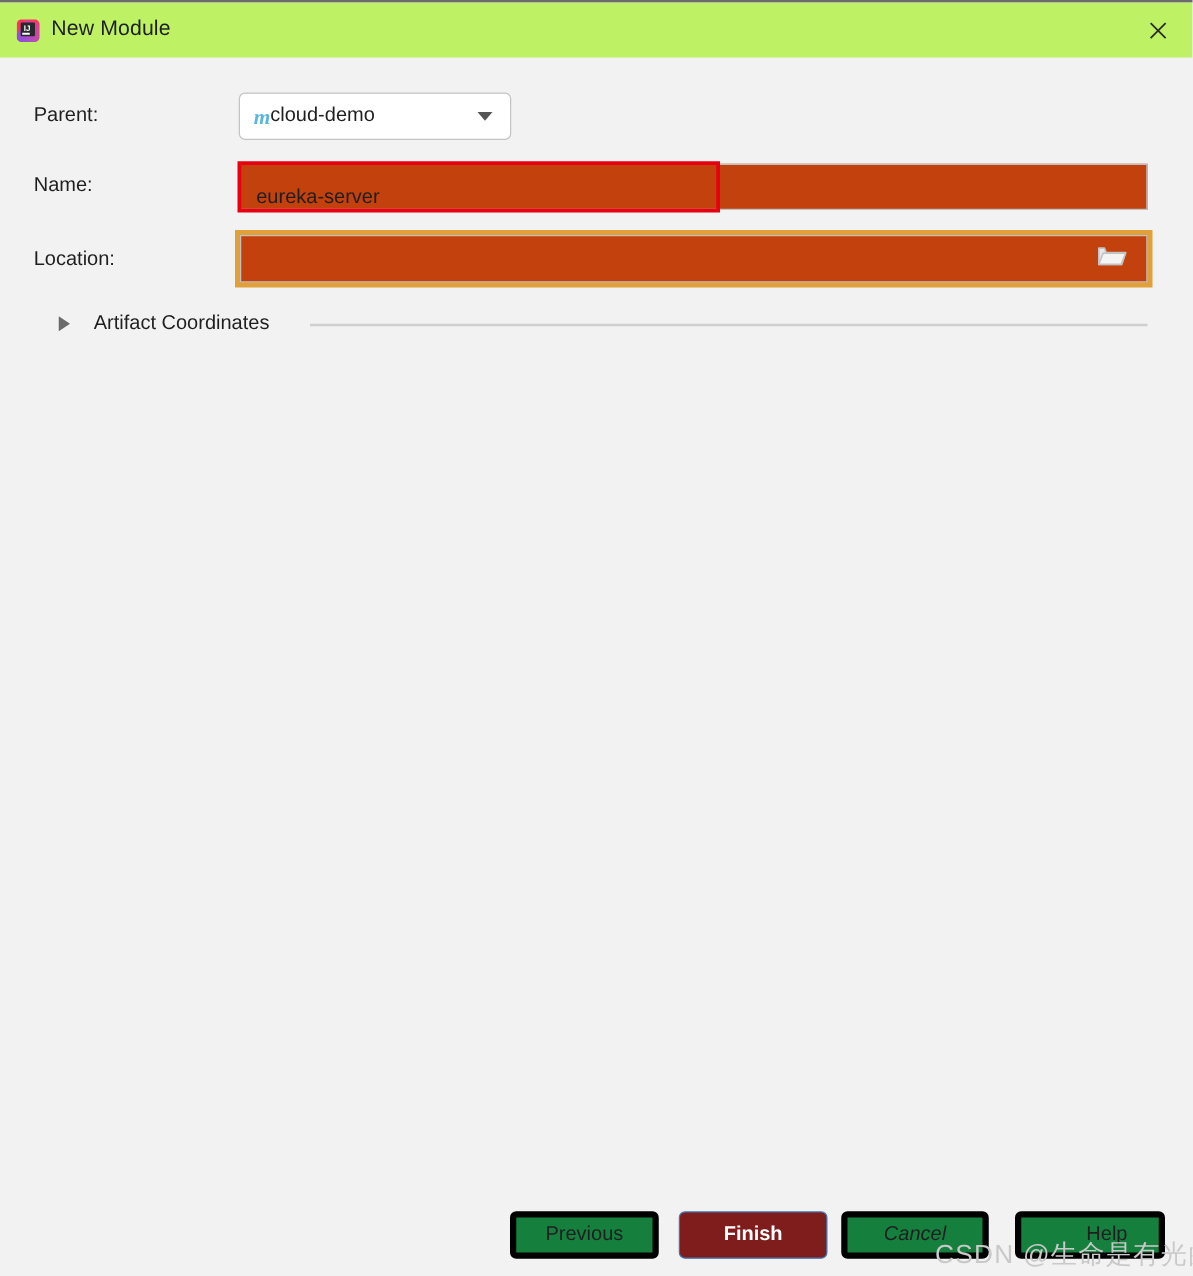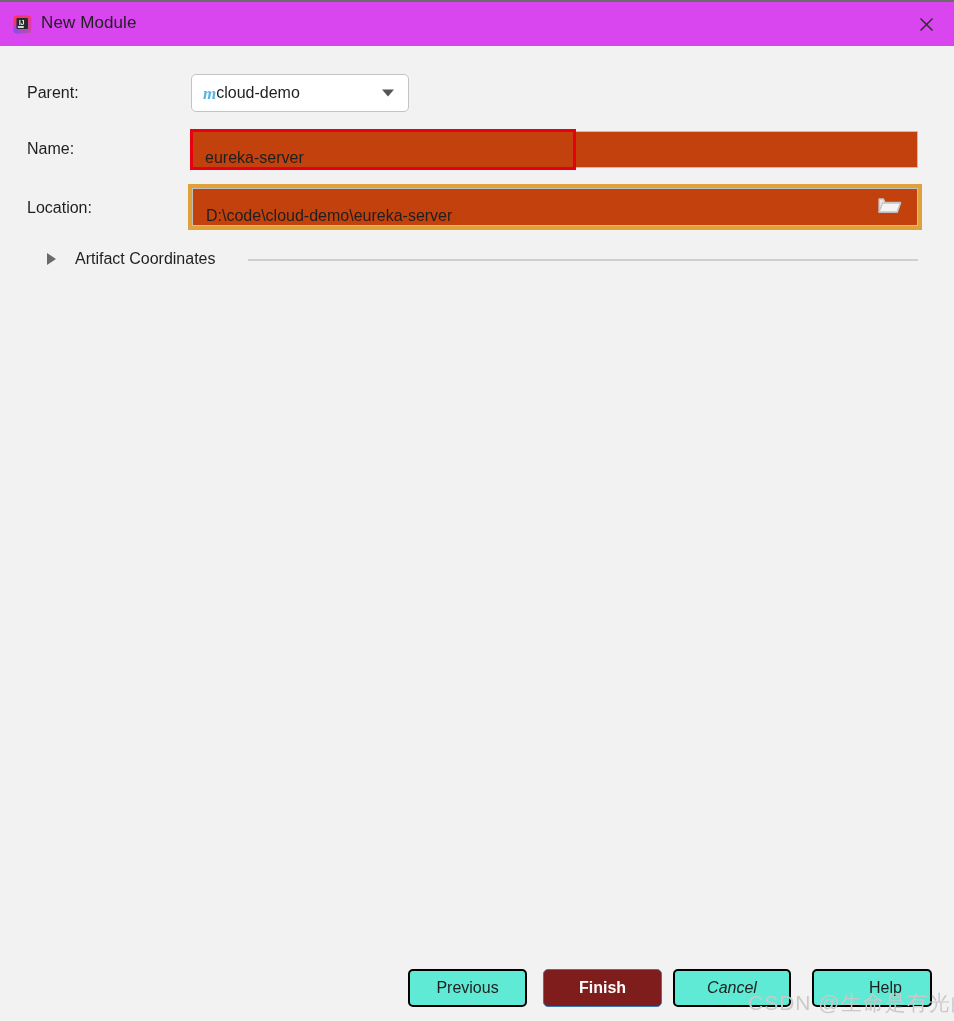--- a/index.html
+++ b/index.html
@@ -17,21 +17,21 @@
     box-sizing: border-box;
     border-top: 2px solid #6b6b6b;
   }
 
   
   .titlebar {
     position: absolute;
     left: 0; top: 0;
     width: 954px;
     height: 44px;
-    background: #d946ef;
+    background: #bef264;
     display: flex;
     align-items: center;
   }
   .title-icon {
     position: absolute;
     left: 13px; top: 13px;
     width: 19px; height: 19px;
   }
   .title-text {
     position: absolute;
@@ -185,22 +185,22 @@
   .btn {
     position: absolute;
     height: 38px;
     border-radius: 5px;
     box-sizing: border-box;
     display: flex;
     align-items: center;
     justify-content: center;
     font-size: 16px;
     cursor: pointer;
-    background: #5eead4;
-    border: 2px solid #000000;
+    background: #15803d;
+    border: 5px solid #000000;
     color: #1f1f1f;
   }
   #btn-previous { left: 408px; top: 967px; width: 119px; }
   #btn-finish {
     left: 543px; top: 967px; width: 119px;
     background: #7f1d1d;
     border: 1px solid #3f76b4;
     color: #ffffff;
     font-weight: bold;
   }
@@ -259,21 +259,20 @@
 </div>
 
 <span class="form-label" id="label-name">Name:</span>
 <div class="textfield" id="name-field">
   <span class="field-text">eureka-server</span>
 </div>
 <div class="annot" id="annot-name"></div>
 
 <span class="form-label" id="label-location">Location:</span>
 <div class="textfield" id="location-field">
-  <span class="field-text">D:\code\cloud-demo\eureka-server</span>
   <span class="folder-icon">
     <svg width="24" height="20" viewBox="0 0 24 20">
       <path d="M1 4 L1 17 L19.5 17 L22.5 7.5 L7 7.5 L5.5 4 Z" fill="#e8e8e8" stroke="#c3c3c3" stroke-width="1.3" stroke-linejoin="round"></path>
       <path d="M1 17 L4.5 8 L22.5 8 L19 17 Z" fill="#f4f4f4" stroke="#c3c3c3" stroke-width="1.3" stroke-linejoin="round"></path>
     </svg>
   </span>
 </div>
 <div class="annot" id="annot-location"></div>
 
 <div class="collapsible">

